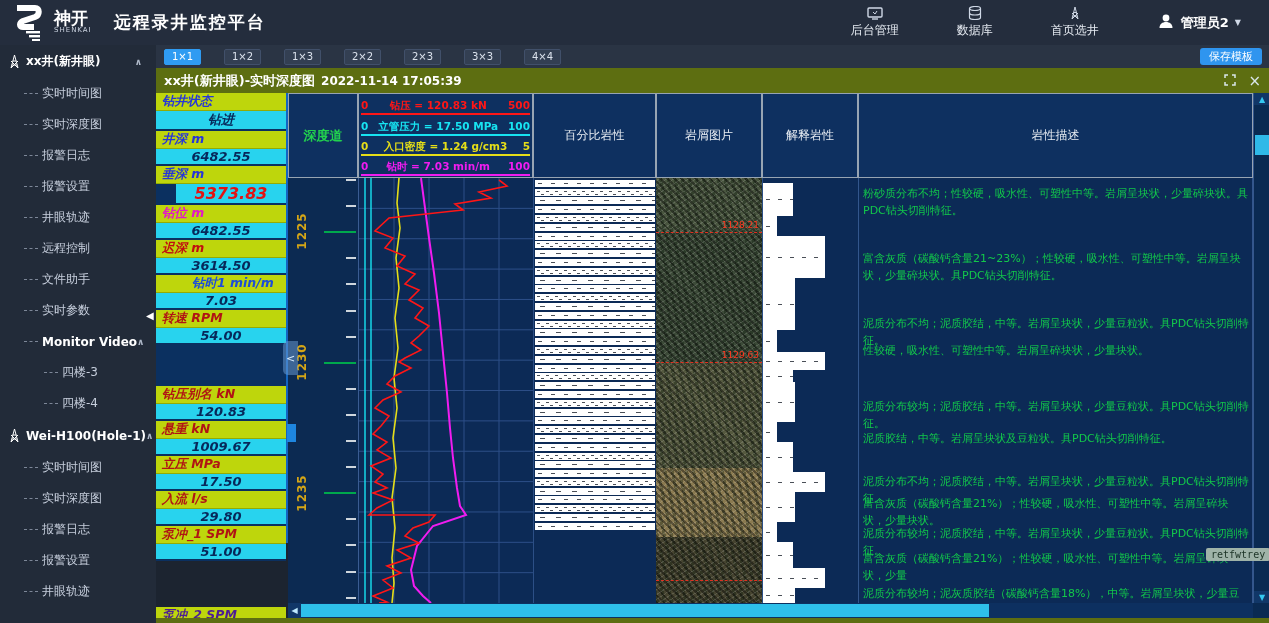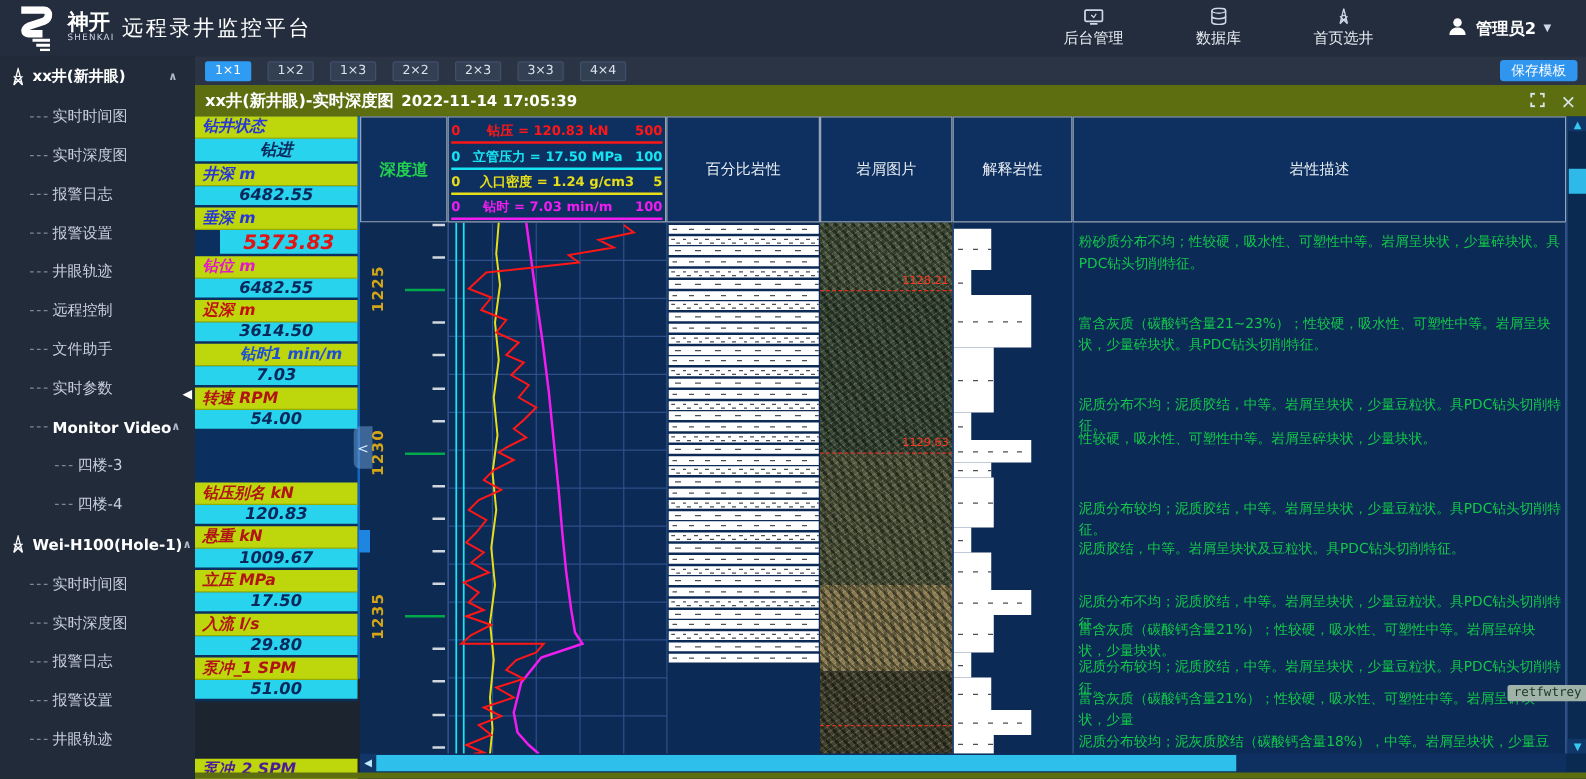--- a/index.html
+++ b/index.html
@@ -5,21 +5,21 @@
   * { box-sizing: border-box; margin: 0; padding: 0; }
   html,body { width:1269px; height:623px; overflow:hidden; background:#1c2430;
     font-family:"DejaVu Sans","Liberation Sans",sans-serif; }
 
   
   #header { position:absolute; left:0; top:0; width:1269px; height:45px; background:#242d3d;
     display:flex; align-items:center; z-index:30; }
   .logo-wrap { display:flex; align-items:center; gap:8px; padding-left:10px; }
   .brand-cn { color:#fff; font-size:17px; font-weight:bold; line-height:15px; }
   .brand-en { color:#cdd5e2; font-size:7px; letter-spacing:1px; }
-  .app-title { color:#ffffff; font-size:17px; font-weight:normal; margin-left:6px; letter-spacing:2px; }
+  .app-title { color:#ffffff; font-size:17px; font-weight:bold; margin-left:22px; letter-spacing:2px; }
   #nav { margin-left:auto; display:flex; align-items:center; gap:58px; padding-right:28px; }
   .nav-item { display:flex; flex-direction:column; align-items:center; color:#e6ebf2; font-size:12px; gap:2px; cursor:pointer; }
   .nav-item svg { display:block; }
   #user-box { display:flex; align-items:center; gap:6px; color:#fff; font-size:13px; font-weight:bold; }
   .caret-down { color:#cfd8e6; font-size:8px; }
 
   
   #sidebar { position:absolute; left:0; top:45px; width:156px; height:578px; background:#222b39; z-index:20; overflow:hidden; }
   .titem { display:flex; align-items:center; height:31px; color:#c7cfdd; font-size:12px; cursor:pointer; white-space:nowrap; }
   .titem.well { height:33px; color:#ffffff; font-weight:bold; }
@@ -27,21 +27,21 @@
   .titem.d1 { padding-left:24px; }
   .titem.d2 { padding-left:44px; }
   .titem.boldi { color:#ffffff; font-weight:bold; }
   .tdash { width:14px; border-top:1px dashed #7d8798; margin-right:4px; flex:none; }
   .texp { margin-left:auto; margin-right:14px; color:#aeb8c8; font-size:9px; }
   .titem .dk { margin-right:5px; flex:none; }
   #sidebar-collapse { position:absolute; left:146px; top:310px; color:#ffffff; font-size:10px; z-index:25; }
 
   
   #toolbar { position:absolute; left:156px; top:45px; width:1113px; height:23px; background:#2a3444;
-    display:flex; align-items:center; gap:13px; padding-left:8px; z-index:20; }
+    display:flex; align-items:center; gap:23px; padding-left:8px; z-index:20; }
   .lay-btn { width:37px; height:16px; background:#333f52; border:1px solid #41506a; border-radius:2px;
     color:#dbe2ec; font-size:10px; display:flex; align-items:center; justify-content:center; cursor:pointer; }
   .lay-btn.active { background:#2f9bf2; border-color:#2f9bf2; color:#fff; }
   #save-template { margin-left:auto; margin-right:7px; height:17px; padding:0 9px; background:#2f95ef; border-radius:3px;
     color:#fff; font-size:11px; display:flex; align-items:center; cursor:pointer; }
 
   
   #titlebar { position:absolute; left:156px; top:68px; width:1113px; height:25px; background:#5d6e11;
     display:flex; align-items:center; padding:0 8px; z-index:20; }
   #panel-title { color:#fff; font-size:13px; font-weight:bold; }

